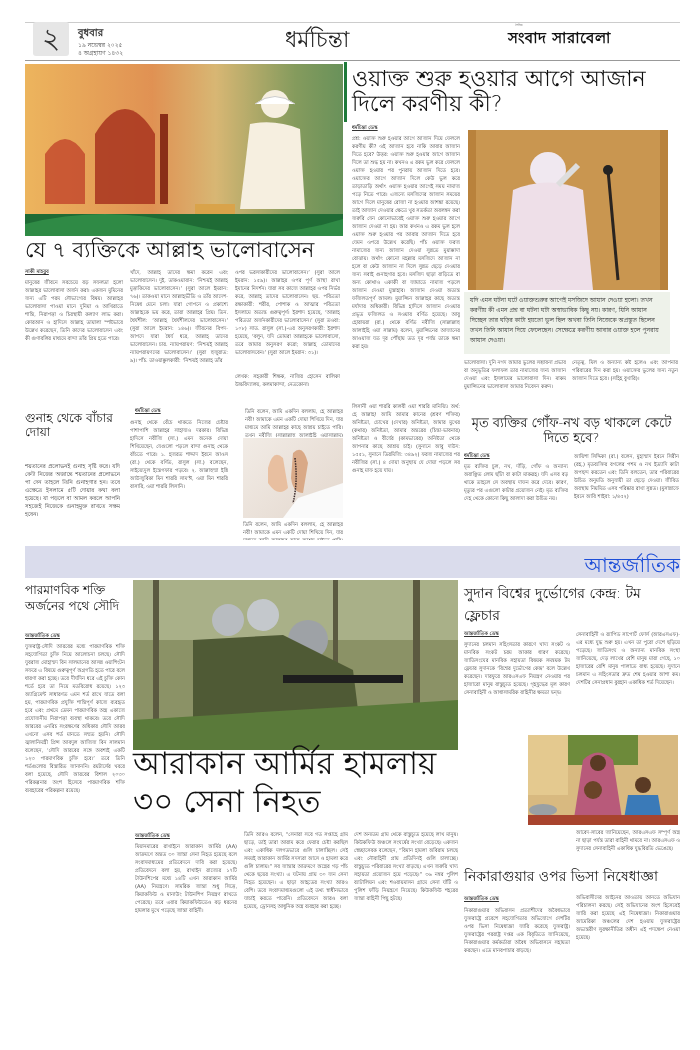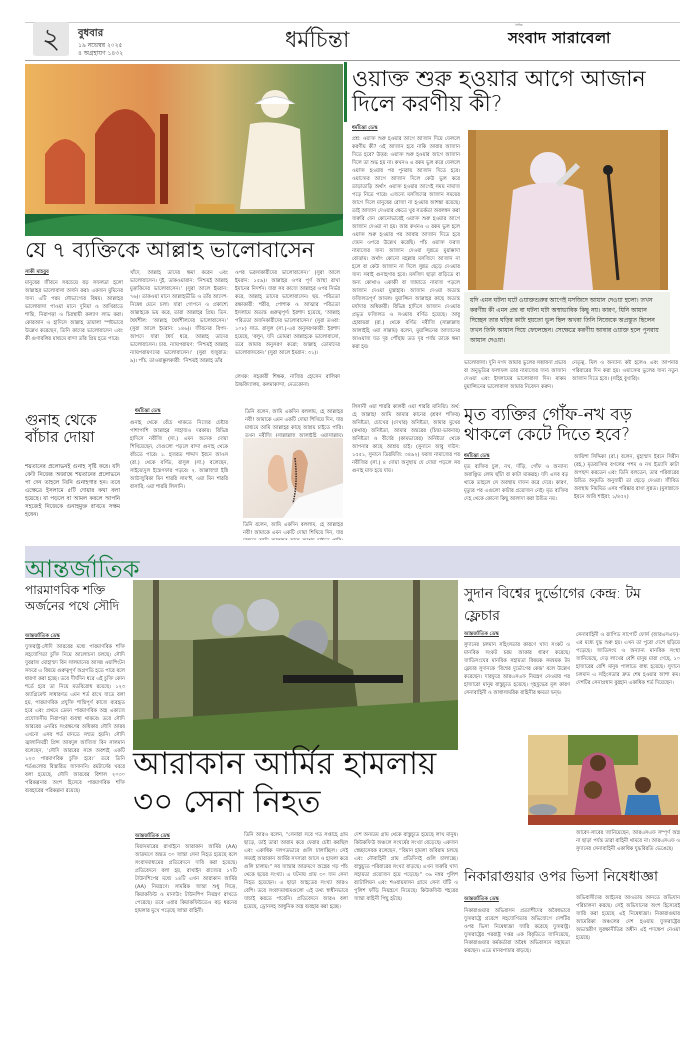--- a/index.html
+++ b/index.html
@@ -10,21 +10,21 @@
 .hdr-date{position:absolute;left:78px;font-size:6px;color:#555}
 .section-title{position:absolute;left:285px;top:22px;font-family:"DejaVu Serif",serif;font-size:22px;color:#222}
 .brand{position:absolute;left:508px;top:26px;font-size:15px;font-weight:bold;color:#111;letter-spacing:.5px}
 .brand-small{position:absolute;left:515px;top:23px;font-size:3px;color:#666}
 .headline{font-family:"DejaVu Sans",sans-serif;font-weight:300;color:#111;line-height:1.15}
 .byline{font-size:5px;font-weight:bold;color:#333;text-decoration:underline}
 .col{position:absolute;font-size:5px;line-height:8px;color:#444;text-align:justify;overflow:hidden}
 .img{position:absolute;overflow:hidden}
 .caption{position:absolute;font-size:6px;line-height:10px;color:#333;background:#eef2ea;padding:3px 6px}
 .band{position:absolute;left:25px;top:546px;width:655px;height:32px;background:#dadcec}
-.band-title{position:absolute;left:0;width:100%;top:4px;text-align:left;font-size:24px;color:#15803d}
+.band-title{position:absolute;left:0;width:100%;top:4px;text-align:right;font-size:20px;color:#1d4ed8}
 .green-bar{position:absolute;left:344px;top:62px;width:3px;height:60px;background:#1e7a3a}
 </style>
 </head>
 <body>
 
 <div>
   <div class="abs" style="left:25px;top:22px;width:655px;height:1px;background:#ccc"></div>
   <div class="pagebox">২</div>
   <div class="hdr-day">বুধবার</div>
   <div class="hdr-date" style="top:40px">১৯ নভেম্বর ২০২৫</div>
@@ -50,21 +50,21 @@
   </svg>
 </div>
 
 <div class="abs headline" style="left:25px;top:238px;width:320px;font-size:21px;">যে ৭ ব্যক্তিকে আল্লাহ ভালোবাসেন</div>
 <div class="abs byline" style="left:25px;top:268px">সাকী মাহবুব</div>
 <div class="col" style="left:25px;top:278px;width:98px;height:120px">মানুষের জীবনে সবচেয়ে বড় সফলতা হলো আল্লাহর ভালোবাসা অর্জন করা। একজন মুমিনের জন্য এটি পরম সৌভাগ্যের বিষয়। আল্লাহর ভালোবাসা পাওয়া মানে দুনিয়া ও আখিরাতে শান্তি, নিরাপত্তা ও চিরস্থায়ী কল্যাণ লাভ করা। কোরআন ও হাদিসে আল্লাহ তায়ালা স্পষ্টভাবে উল্লেখ করেছেন, তিনি কাদের ভালোবাসেন এবং কী গুণাবলির মাধ্যমে বান্দা তাঁর প্রিয় হতে পারে।</div>
 <div class="col" style="left:130px;top:268px;width:98px;height:128px">খাঁদে, আল্লাহ তাদের ক্ষমা করেন এবং ভালোবাসেন। দুই. তাকওয়াবান: ‘নিশ্চয়ই আল্লাহ মুত্তাকিদের ভালোবাসেন।’ (সুরা আলে ইমরান: ৭৬)। তাকওয়া মানে আল্লাহভীতি ও তাঁর আদেশ-নিষেধ মেনে চলা। যারা গোপনে ও প্রকাশ্যে আল্লাহকে ভয় করে, তারা আল্লাহর প্রিয়। তিন. ধৈর্যশীল: ‘আল্লাহ ধৈর্যশীলদের ভালোবাসেন।’ (সুরা আলে ইমরান: ১৪৬)। জীবনের বিপদ-আপদে যারা ধৈর্য ধরে, আল্লাহ তাদের ভালোবাসেন। চার. ন্যায়পরায়ণ: ‘নিশ্চয়ই আল্লাহ ন্যায়পরায়ণদের ভালোবাসেন।’ (সুরা হুজুরাত: ৯)। পাঁচ. তাওয়াক্কুলকারী: ‘নিশ্চয়ই আল্লাহ তাঁর</div>
 <div class="col" style="left:235px;top:268px;width:105px;height:96px">ওপর ভরসাকারীদের ভালোবাসেন।’ (সুরা আলে ইমরান: ১৫৯)। আল্লাহর ওপর পূর্ণ আস্থা রাখা ইমানের নিদর্শন। যারা সব কাজে আল্লাহর ওপর নির্ভর করে, আল্লাহ তাদের ভালোবাসেন। ছয়. পবিত্রতা রক্ষাকারী: শরীর, পোশাক ও আত্মার পবিত্রতা ইসলামে অত্যন্ত গুরুত্বপূর্ণ। ইরশাদ হয়েছে, ‘আল্লাহ পবিত্রতা অর্জনকারীদের ভালোবাসেন।’ (সুরা তওবা: ১০৮) সাত. রাসুল (সা.)-এর অনুসরণকারী: ইরশাদ হয়েছে, ‘বলুন, যদি তোমরা আল্লাহকে ভালোবাসো, তবে আমার অনুসরণ করো; আল্লাহ তোমাদের ভালোবাসবেন।’ (সুরা আলে ইমরান: ৩১)।</div>
 <div class="col" style="left:235px;top:372px;width:105px;height:22px">লেখক: সহকারী শিক্ষক, নাজির হোসেন বালিকা উচ্চবিদ্যালয়, কলমাকান্দা, নেত্রকোনা।</div>
 
-<div class="abs headline" style="left:25px;top:412px;width:95px;font-size:15px;">গুনাহ থেকে বাঁচার দোয়া</div>
+<div class="abs headline" style="left:25px;top:412px;width:95px;font-size:12px;">গুনাহ থেকে বাঁচার দোয়া</div>
 <div class="col" style="left:25px;top:462px;width:95px;height:70px;font-size:5.5px;color:#333">শয়তানের প্রলোভনই গুনাহ সৃষ্টি করে। যদি কেউ নিজের অজান্তে শয়তানের প্রলোভনে পা দেন তাহলে তিনি গুনাহগার হন। তবে এক্ষেত্রে ইসলামে ৫টি দোয়ার কথা বলা হয়েছে। যা পড়লে বা আমল করলে আপনি সহজেই নিজেকে গুনাহমুক্ত রাখতে সক্ষম হবেন।</div>
 <div class="abs byline" style="left:135px;top:407px">ধর্মচিন্তা ডেস্ক</div>
 <div class="col" style="left:130px;top:418px;width:98px;height:120px">গুনাহ থেকে বেঁচে থাকতে নিজের চেষ্টার পাশাপাশি আল্লাহর সাহায্যও দরকার। বিভিন্ন হাদিসে নবীজি (সা.) এমন অনেক দোয়া শিখিয়েছেন, যেগুলো পড়লে বান্দা গুনাহ থেকে বাঁচতে পারে। ১. হজরত শাদ্দাদ ইবনে আওস (রা.) থেকে বর্ণিত, রাসুল (সা.) বলেছেন, সাইয়্যেদুল ইস্তেগফার পড়বে। ২. আল্লাহুম্মা ইন্নি আউজুবিকা মিন শাররি সাম‘ঈ, ওয়া মিন শাররি বাসারি, ওয়া শাররি লিসানি।</div>
 <div class="col" style="left:245px;top:407px;width:98px;height:30px">তিনি বলেন, আমি একদিন বললাম, হে আল্লাহর নবী! আমাকে এমন একটি দোয়া শিখিয়ে দিন, যার মাধ্যমে আমি আল্লাহর কাছে আশ্রয় চাইতে পারি। তখন নবীজি (সাল্লাল্লাহু আলাইহি ওয়াসাল্লাম) বললেন, পড়ো: উচ্চারণ: আল্লাহুম্মা ইন্নি আউজুবিকা মিন শাররি সাম‘ঈ, ওয়া মিন শাররি বাসারি, ওয়া শাররি লিসানি।</div>
 <div class="img" style="left:243px;top:438px;width:100px;height:80px;background:linear-gradient(135deg,#f2ece6,#e3d7cd)">
   <svg width="100" height="80" viewBox="0 0 100 80">
     <path d="M25 30 Q30 10 40 20 L45 50 Q35 60 25 45 Z" fill="#e8bfa0"></path>
     <path d="M50 15 Q60 5 65 25 L60 55 Q50 55 48 40 Z" fill="#d9a987"></path>
     <path d="M55 60 L100 45 L100 80 L40 80 Z" fill="#fafafa"></path>
     <path d="M52 20 Q55 45 50 65" stroke="#3a2a2a" stroke-width="1.5" stroke-dasharray="1.5 1" fill="none"></path>
@@ -85,21 +85,21 @@
     <path d="M90 55 L110 35" stroke="#ddd" stroke-width="6"></path>
     <path d="M140 40 L150 150" stroke="#2a2420" stroke-width="3"></path>
     <circle cx="140" cy="40" r="5" fill="#222"></circle>
   </svg>
 </div>
 <div class="caption" style="left:464px;top:292px;width:206px;height:62px">যদি এমন ঘটনা ঘটে ওয়াক্তশুরুর আগেই মসজিদে আযান দেওয়া হলো। তখন করণীয় কী এমন প্রশ্ন বা ঘটনা ঘটা অস্বাভাবিক কিছু নয়। কারণ, যিনি আযান দিচ্ছেন তার ঘড়ির কাটা হয়তো ভুল ছিল অথবা তিনি নিজেকে অপ্রস্তুত ছিলেন তখন তিনি আযান দিয়ে ফেলেছেন। সেক্ষেত্রে করণীয় আবার ওয়াক্ত হলে পুনরায় আযান দেওয়া।</div>
 <div class="col" style="left:464px;top:358px;width:102px;height:40px">ভালোবাসা। দুনি নগদ আমার ভুলের সম্ভাবনা প্রভাব বা অনুভূতির ফলাফল তার নামাজের জন্য আজান দেওয়া এবং ইসলামের ভালোবাসা দিন। ৰাকম মুয়াজ্জিনের ভালোবাসা আমার নিবেদন করুন।</div>
 <div class="col" style="left:572px;top:358px;width:106px;height:40px">নেতৃত্ব, মিল ও অন্যান্য কষ্ট হলেও এবং আপনার পরিবারের দিন করা হয়। ওয়াক্তের ভুলের জন্য নতুন আজান দিতে হবে। (সহিহ বুখারি)।</div>
 
 <div class="col" style="left:352px;top:402px;width:108px;height:136px">লিসানী ওয়া শাররি কালবী ওয়া শাররি মানিয়্যি। অর্থ: হে আল্লাহ! আমি আমার কানের (শ্রবণ শক্তির) অনিষ্টতা, চোখের (দেখার) অনিষ্টতা, আমার মুখের (কথার) অনিষ্টতা, আমার অন্তরের (চিন্তা-ভাবনার) অনিষ্টতা ও বীর্যের (কামভাবের) অনিষ্টতা থেকে আপনার কাছে আশ্রয় চাই। (সুনানে আবু দাউদ: ১৫৫১, সুনানে তিরমিজি: ৩৪৯২) ফরজ নামাজের পর নবীজির (সা.) ৪ দোয়া অনুস্থায় যে দোয়া পড়লে সব গুনাহ মাফ হয়ে যায়।</div>
-<div class="abs headline" style="left:464px;top:405px;width:215px;font-size:17px;">মৃত ব্যক্তির গোঁফ-নখ বড় থাকলে কেটে দিতে হবে?</div>
+<div class="abs headline" style="left:464px;top:416px;width:215px;font-size:13px;text-align:center;">মৃত ব্যক্তির গোঁফ-নখ বড় থাকলে কেটে দিতে হবে?</div>
 <div class="abs byline" style="left:464px;top:452px">ধর্মচিন্তা ডেস্ক</div>
 <div class="col" style="left:464px;top:462px;width:104px;height:78px">মৃত ব্যক্তির চুল, নখ, দাঁড়ি, গোঁফ ও অন্যান্য অবাঞ্ছিত লোম ছাঁটা বা কাটা মাকরূহ। যদি এসব বড় থাকে তাহলে সে অবস্থায় দাফন করে দেবে। কারণ, মৃত্যুর পর এগুলো কাটার প্রয়োজন নেই। মৃত ব্যক্তির দেহ থেকে কোনো কিছু আলাদা করা উচিত নয়।</div>
 <div class="col" style="left:574px;top:452px;width:105px;height:88px">আয়িশা সিদ্দিকা (রা.) বলেন, মুহাম্মাদ ইবনে সিরীন (রহ.) মৃতব্যক্তির বগলের পশম ও নখ ইত্যাদি কাটা অপছন্দ করতেন এবং তিনি বলতেন, তার পরিবারের উচিত অনুমতি অনুযায়ী তা ছেড়ে দেওয়া। জীবিত অবস্থায় নিয়মিত এসব পরিষ্কার রাখা সুন্নত। (মুসান্নাফে ইবনে আবি শাইবা: ১/৪৫২)</div>
 
 <div class="band">
   <div class="band-title">আন্তর্জাতিক</div>
 </div>
 
 <div class="abs headline" style="left:25px;top:582px;width:95px;font-size:12px;line-height:16px">পারমাণবিক শক্তি অর্জনের পথে সৌদি</div>
 <div class="abs byline" style="left:25px;top:632px">আন্তর্জাতিক ডেস্ক</div>

